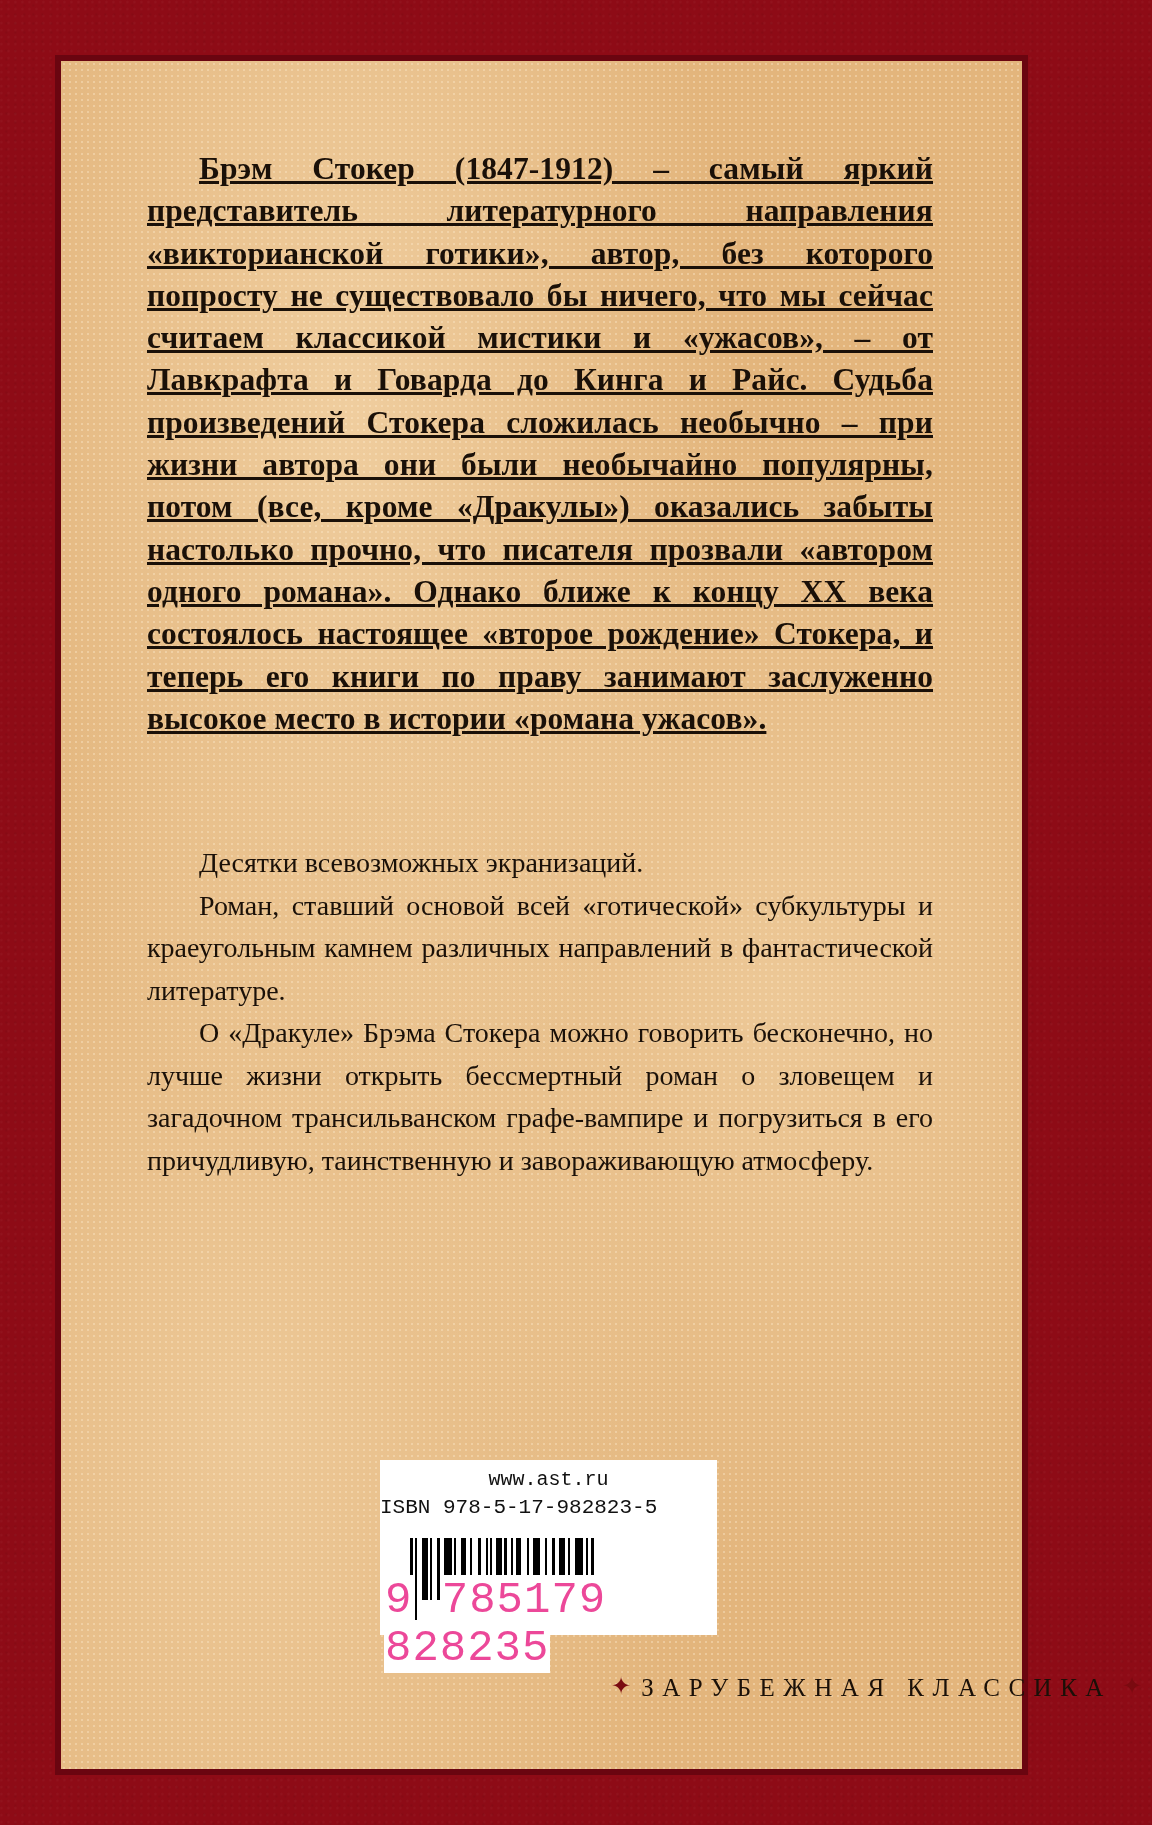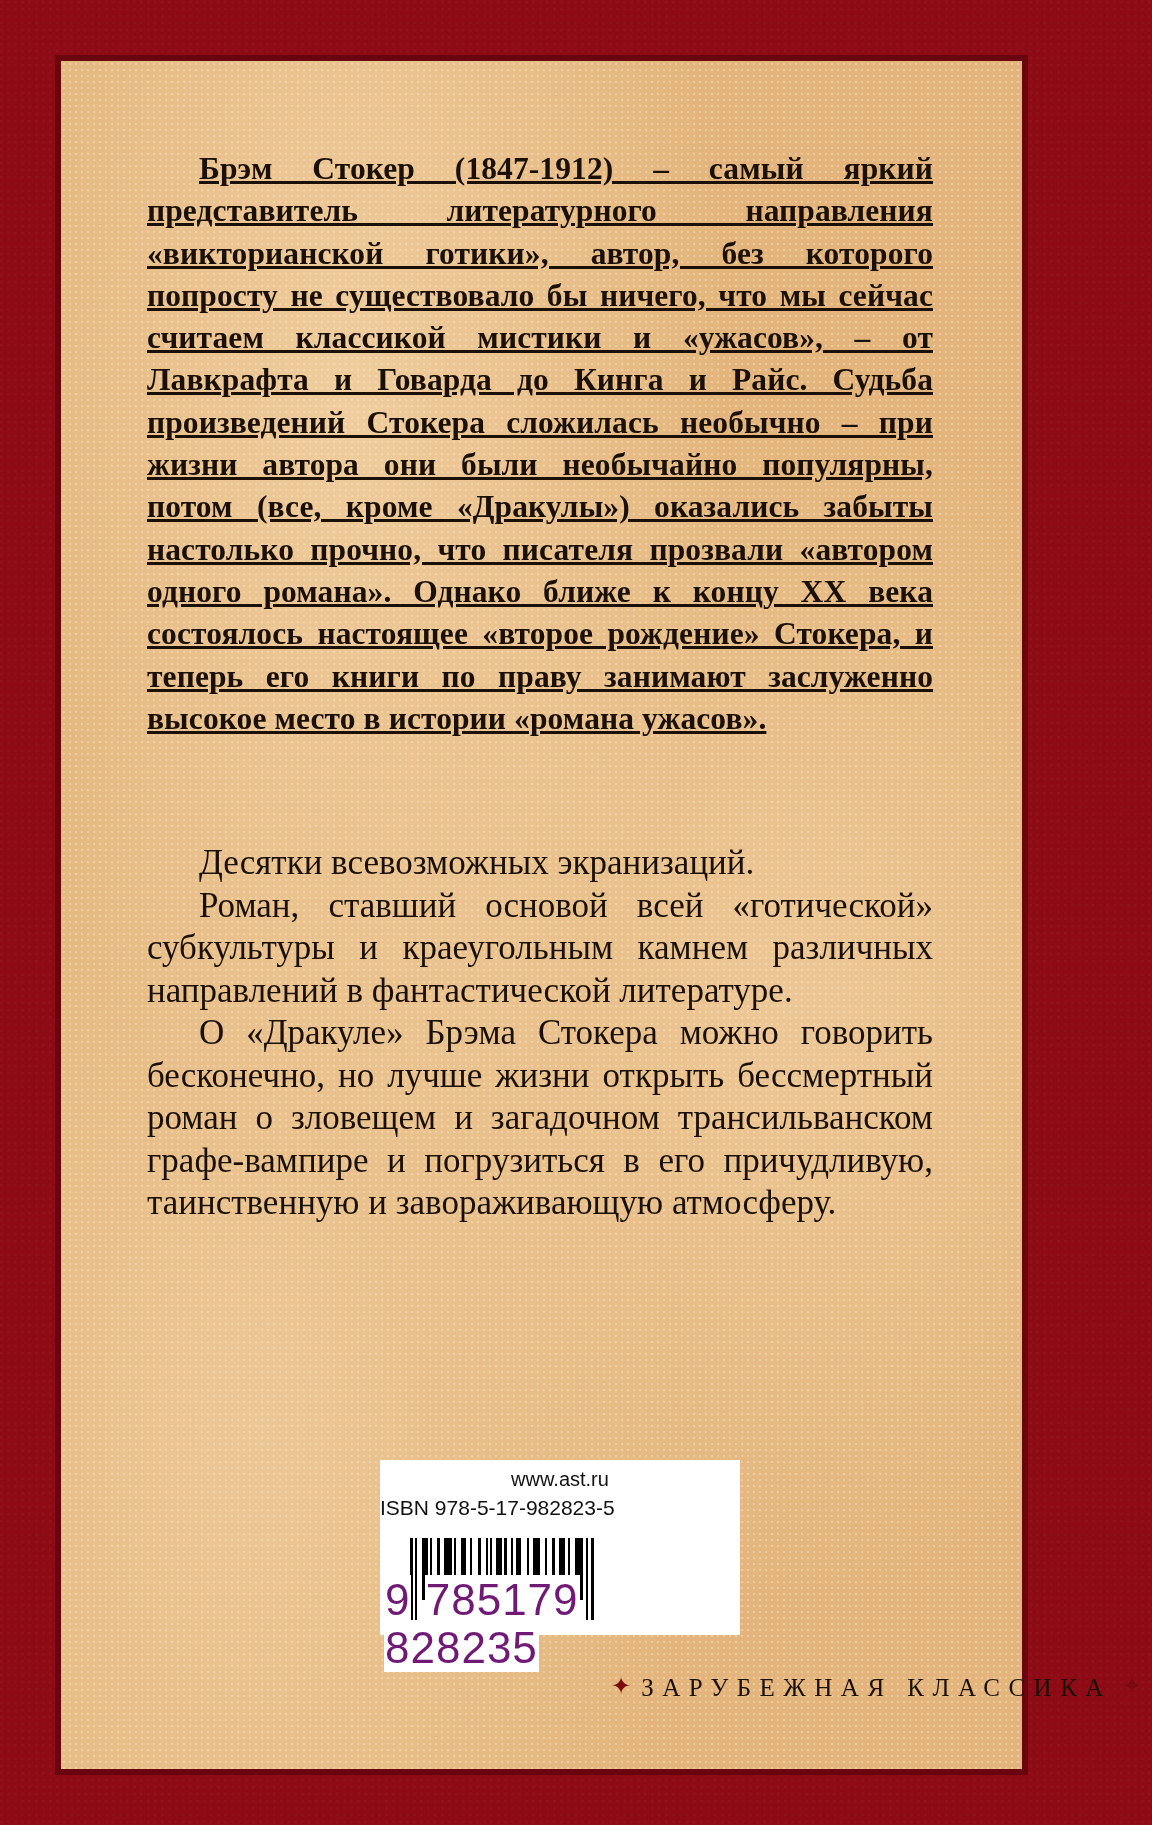--- a/index.html
+++ b/index.html
@@ -28,39 +28,39 @@
       color: #1a1008;
       text-align: justify;
     }
     .bio {
       top: 148px; font-size: 31.5px; font-weight: bold; line-height: 42.3px;
       letter-spacing: 0.1px;
       text-decoration: underline;
     }
     .bio p, .about p { margin: 0; text-indent: 52px; }
     .about {
-      top: 842px; font-size: 35px; line-height: 42.5px; font-weight: normal;
+      top: 842px; font-size: 28px; line-height: 42.5px; font-weight: normal;
     }
     .about p { text-align-last: left; }
     .barcode-box {
       position: absolute; left: 380px; top: 1460px; width: 337px; height: 175px;
       background: #ffffff;
-      font-family: Liberation Sans, sans-serif; color: #111; padding-left: 23px;
+      font-family: Liberation Mono, monospace; color: #111;
     }
     .site { position: absolute; top: 8px; left: 0; width: 100%; text-align: center; font-size: 20px; }
     .isbn { position: absolute; top: 36px; left: 0; width: 100%; text-align: left; font-size: 21px; }
     .bars {
       position: absolute; left: 30px; top: 78px; width: 274px; height: 82px;
       display: flex; align-items: flex-start;
     }
     .bar { background: #000; height: 62px; margin-right: 2px; }
     .bar.long { height: 82px; }
     .digits {
       position: absolute; top: 116px; left: 4px; width: 300px;
-      font-size: 44px; letter-spacing: 1px; line-height: 48px; color: #701a75;
+      font-size: 44px; letter-spacing: 1px; line-height: 48px; color: #ec4899;
     }
     .digits span { background: #fff; padding: 0 1px; }
     .series {
       position: absolute; top: 1672px; left: 0; width: 1152px; text-align: right;
       font-family: "Liberation Serif", "DejaVu Serif", serif;
       font-size: 25px; letter-spacing: 8.5px; color: #1a1008;
     }
     .orn { color: #7a0a10; font-size: 24px; letter-spacing: 0; vertical-align: 2px; margin: 0 10px; }
   </style>
 </head>

